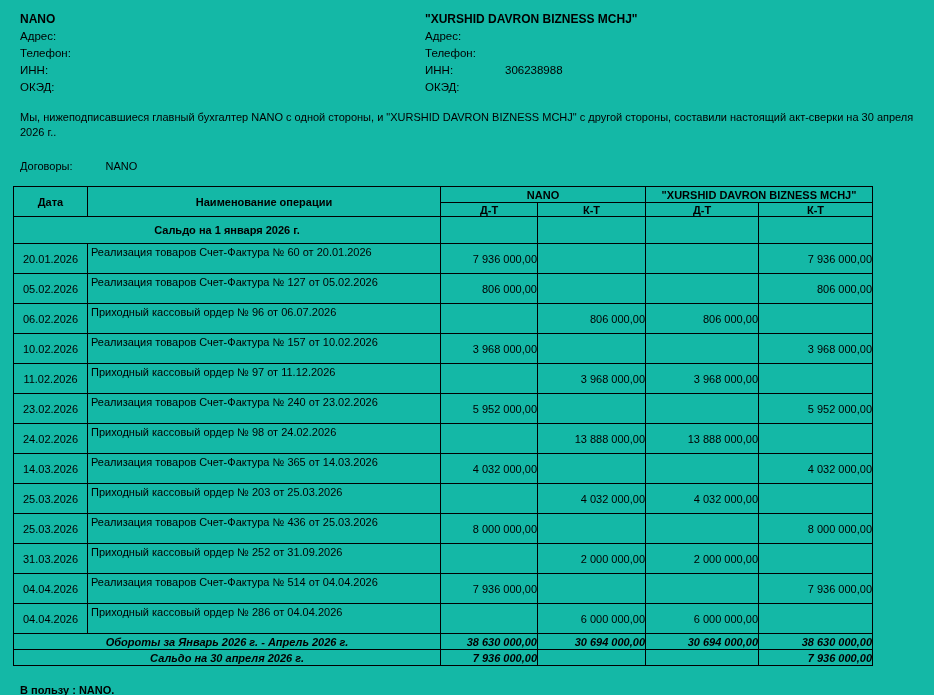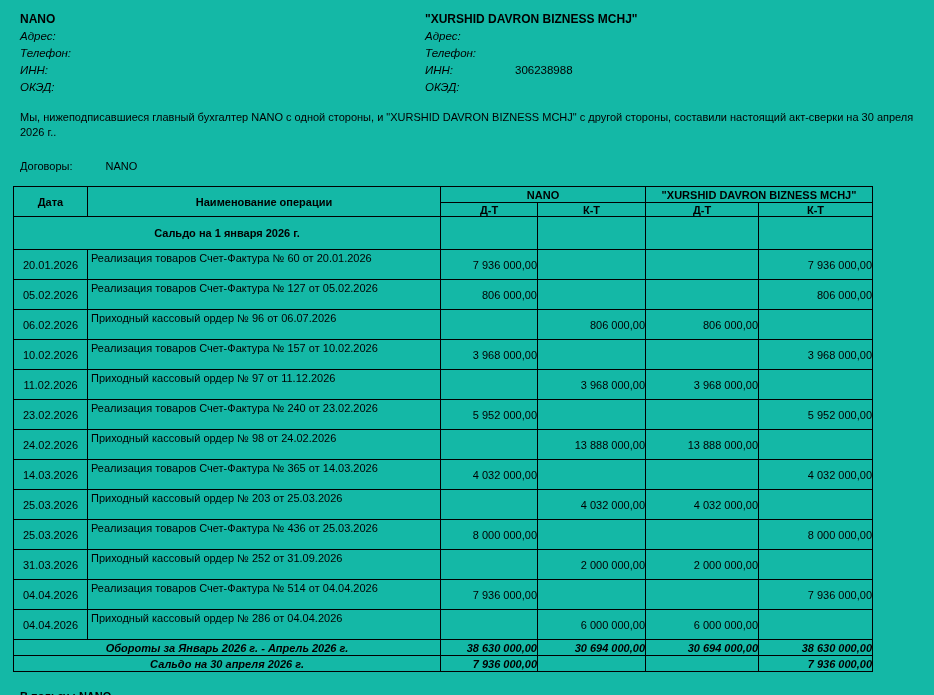--- a/index.html
+++ b/index.html
@@ -27,22 +27,22 @@
   .party-name {
     font-weight: bold;
     font-size: 12px;
     line-height: 18px;
   }
   .party-row {
     font-size: 11.5px;
     line-height: 17px;
     display: flex;
   }
-  .party-row .lbl { min-width: 62px; font-style: italic; }
-  .party-row .val { margin-left: 28px; }
+  .party-row .lbl { min-width: 62px; }
+  .party-row .val { margin-left: 18px; }
   
   .intro {
     margin: 14px 20px 0 20px;
     font-size: 11px;
     line-height: 15px;
     max-width: 896px;
   }
   .contracts {
     margin: 20px 0 0 20px;
     font-size: 11px;
@@ -62,21 +62,21 @@
     white-space: nowrap;
     padding: 0;
   }
   th.group, th.sub {
     font-weight: bold;
     text-align: center;
     font-size: 11px;
   }
   tr.hdr1 { height: 16px; }
   tr.hdr2 { height: 14px; }
-  tr.saldo-open { height: 33px; }
+  tr.saldo-open { height: 27px; }
   tr.saldo-open td.span-label,
   tr.turnover td.span-label,
   tr.saldo-close td.span-label {
     font-weight: bold;
     text-align: center;
   }
   tr.datarow { height: 30px; }
   tr.datarow td.c-date {
     text-align: center;
     vertical-align: middle;

